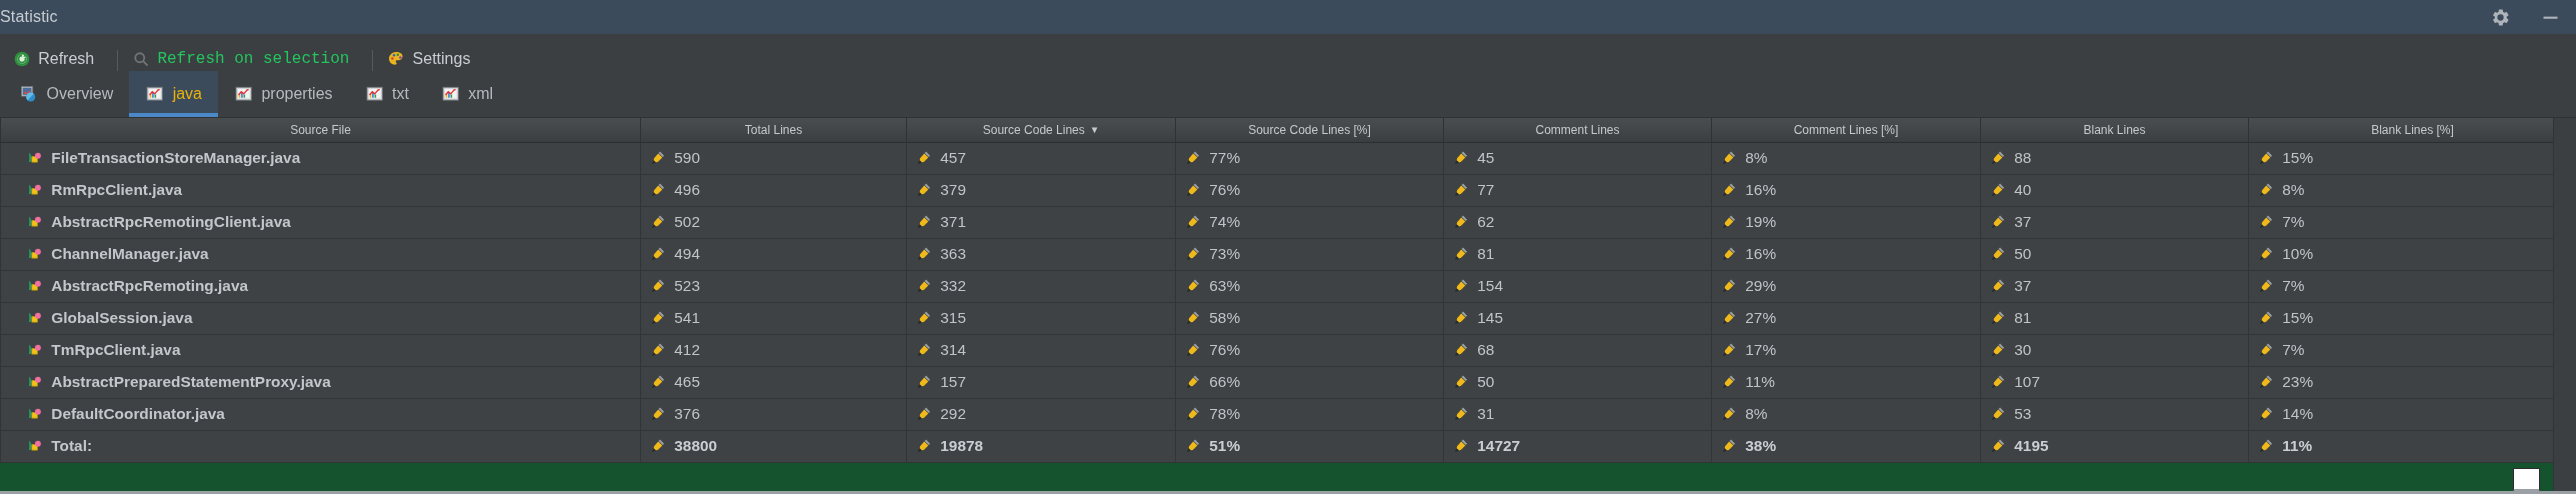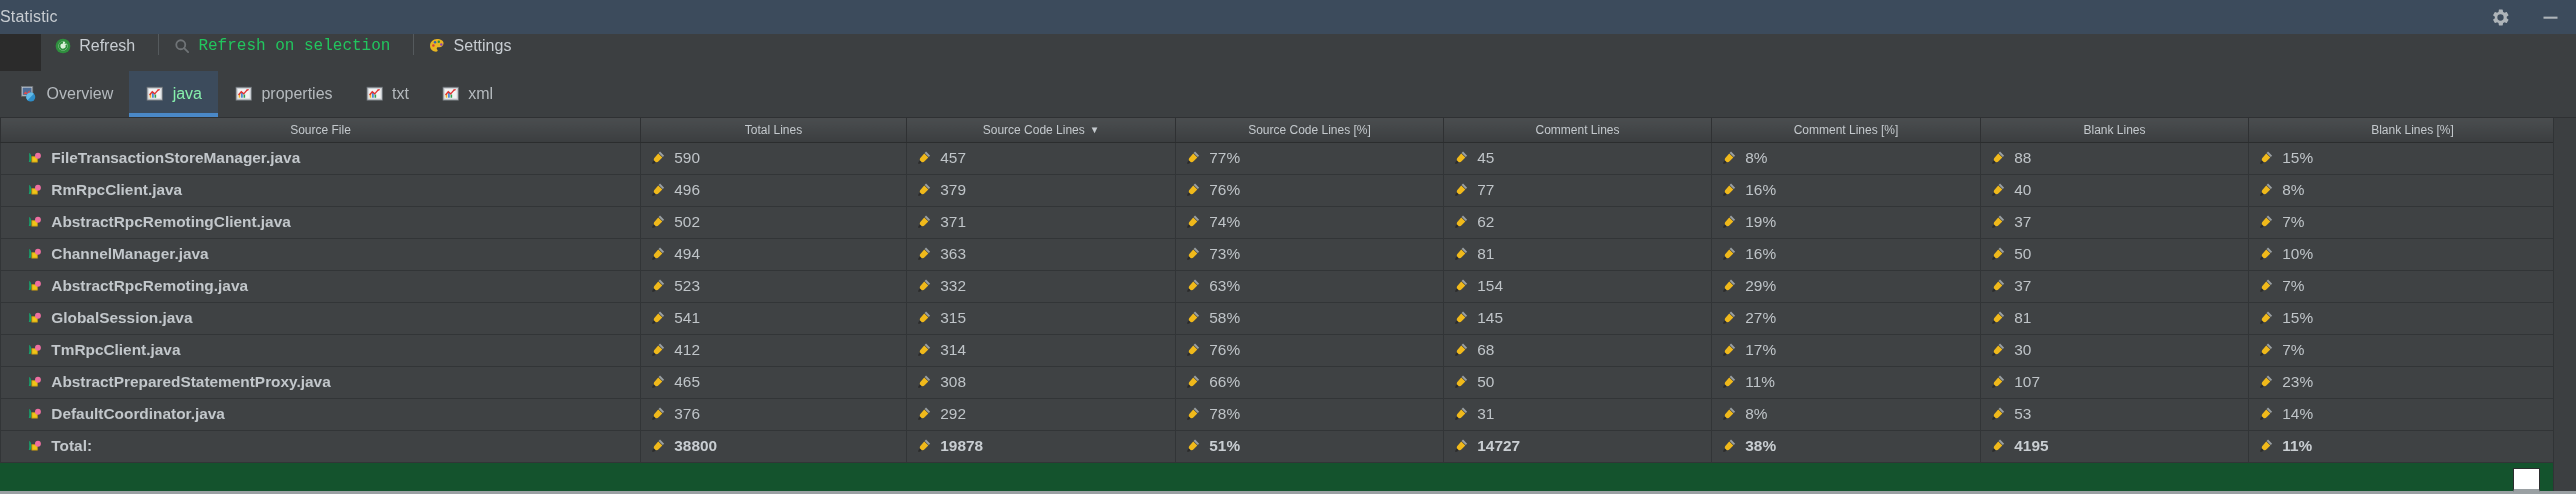--- a/index.html
+++ b/index.html
@@ -30,24 +30,23 @@
     display: flex; align-items: center; gap: 29px;
   }
   .tb-icon { width: 21px; height: 21px; display: block; }
   .tb-icon svg { display: block; }
 
   
   .toolbar {
     height: 37px;
     background: #3c3f41;
     display: flex;
-    align-items: flex-start;
+    align-items: flex-end;
     padding-left: 9.7px;
     gap: 0;
-    margin-left: 41px;
   }
   .tool-btn {
     display: flex; align-items: center; gap: 7.3px;
     padding: 3.2px 11.3px 3.2px 3.2px;
     color: #c8cdd2;
     font-size: 16px;
     white-space: nowrap;
   }
   .tool-btn.disabled { color: #22c55e; font-family: Liberation Mono, monospace; }
   .tool-sep {
@@ -71,21 +70,21 @@
   .tab {
     display: flex; align-items: center; gap: 8px;
     padding: 0 16px;
     color: #b5babe;
     font-size: 16px;
     position: relative;
     white-space: nowrap;
   }
   .tab.selected {
     background: #3c4b5c;
-    color: #86efac;
+    color: #eab308;
   }
   .tab.selected::after {
     content: "";
     position: absolute;
     left: 0; right: 0; bottom: 0;
     height: 4px;
     background: #4a88c7;
   }
   .tab-ico { width: 19.4px; height: 19.4px; flex: 0 0 19.4px; }
 
@@ -983,21 +982,21 @@
             </span>
           </td>
           <td>
             <span class="cell">
               <span class="cell-ico">
   <svg width="18" height="18" viewBox="0 0 22 22">
     <path d="M13.5 3.2l5 5-1.7 1.7-5-5z" fill="#9aa0a4"></path>
     <path d="M11.3 5.4l5 5-4.6 4.6a3.3 3.3 0 0 1-4.7-4.7z" fill="#f0b91b"></path>
     <path d="M6.2 14.5c-1.6.6-2.4 2-2.4 3.6 1.8.3 3.2-.5 3.9-2z" fill="#2b2b2b"></path>
   </svg></span>
-              <span class="">308</span>
+              <span class="">157</span>
             </span>
           </td>
           <td>
             <span class="cell">
               <span class="cell-ico">
   <svg width="18" height="18" viewBox="0 0 22 22">
     <path d="M13.5 3.2l5 5-1.7 1.7-5-5z" fill="#9aa0a4"></path>
     <path d="M11.3 5.4l5 5-4.6 4.6a3.3 3.3 0 0 1-4.7-4.7z" fill="#f0b91b"></path>
     <path d="M6.2 14.5c-1.6.6-2.4 2-2.4 3.6 1.8.3 3.2-.5 3.9-2z" fill="#2b2b2b"></path>
   </svg></span>

